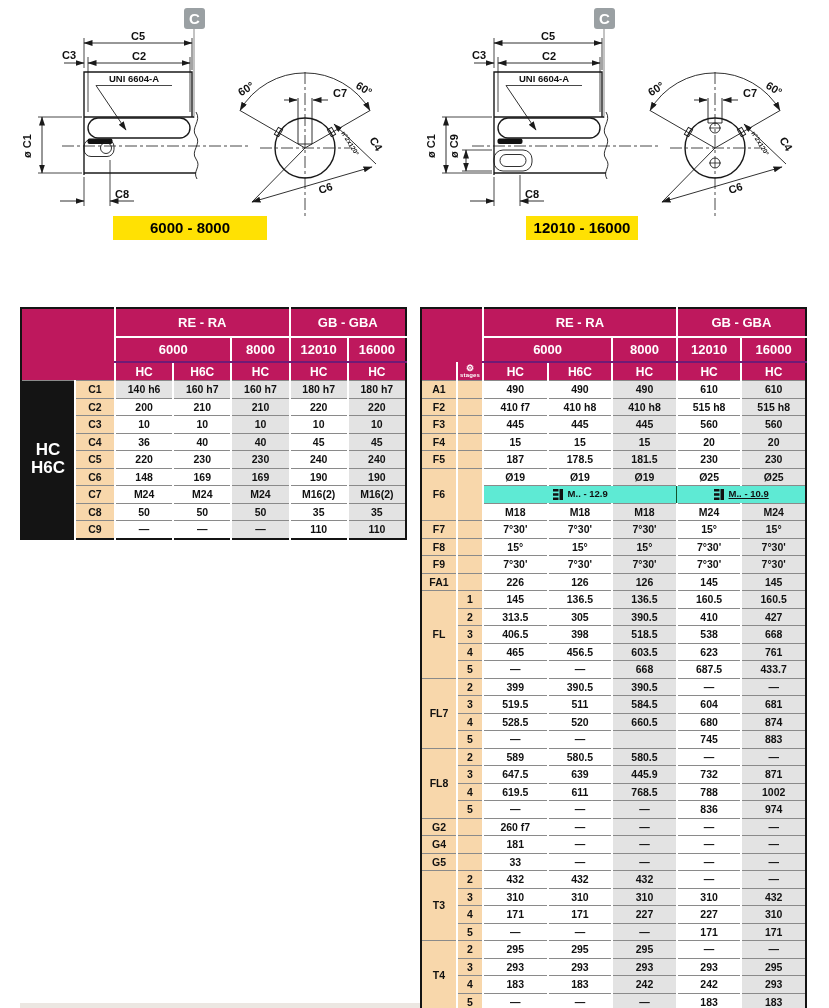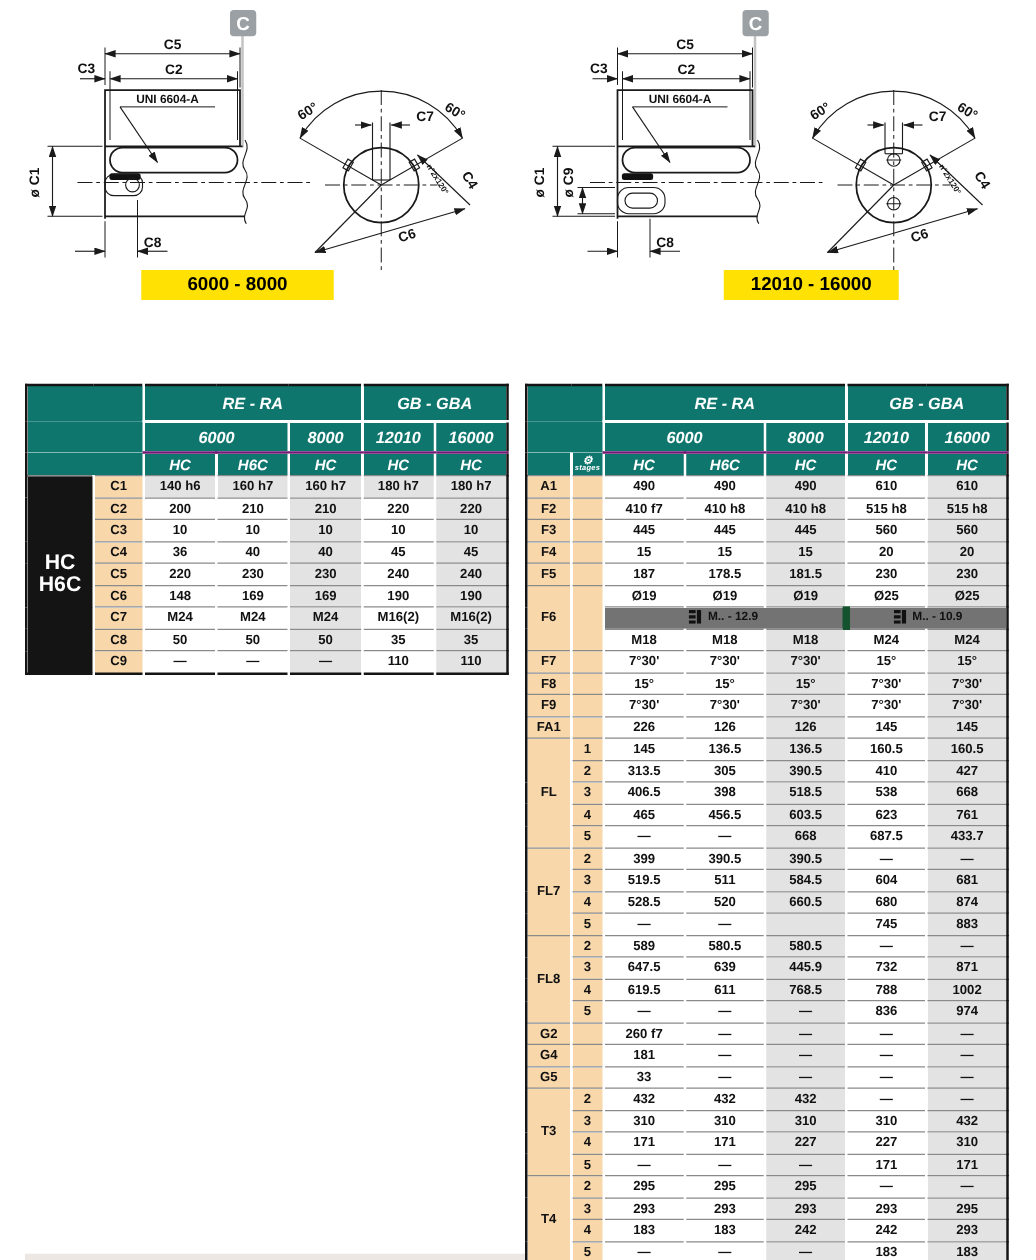--- a/index.html
+++ b/index.html
@@ -21,36 +21,36 @@
   .fillk{fill:#111;}
   .caption{position:absolute;background:#ffe103;color:#000;font-weight:bold;font-size:15px;
            text-align:center;line-height:24px;height:24px;}
   .bottom-strip{position:absolute;left:20px;top:1003px;width:400px;height:5px;
                 background:#dcd4ca;opacity:.55;}
   
   table.dtable{position:absolute;border-collapse:collapse;table-layout:fixed;width:385px;
                border:2px solid #141414;}
   .dtable th,.dtable td{padding:0;margin:0;text-align:center;font-weight:bold;
                white-space:nowrap;overflow:hidden;}
-  .dtable th{background:#0f766e;color:#fff;border-left:2px solid #fff;font-style:italic;}
+  .dtable th{background:#be185d;color:#fff;border-left:2px solid #fff;}
   .dtable th.void{border-left:none;border-bottom:none;}
   .dtable th.gh{font-size:13px;height:27px;border-bottom:2px solid #fff;}
   .dtable th.sz{font-size:13px;height:23px;border-bottom:2px solid #701a75;}
   .dtable th.tp{font-size:12px;height:17px;}
   .dtable th.stages-h{border-left:2px solid #fff;border-bottom:none;font-weight:bold;}
   .gear-ic{display:block;font-size:9px;line-height:8px;color:#fff;}
   .stages-t{display:block;font-size:6px;line-height:7px;color:#fff;letter-spacing:.2px;}
   .dtable td{font-size:10.5px;height:16.5px;line-height:16.5px;color:#111;
              border-top:1px solid #8a8a8a;border-left:2px solid #fff;background:#fff;}
   td.lblc,td.stg{background:#f8d7ab;}
   td.sh{background:#e3e3e3;}
   td.blockc{background:#141414;color:#fff;font-size:17px;line-height:1.1;border-left:none;}
   td.cfirst{border-left:none;}
-  td.boltc{background:#737373;font-size:9.5px;}
-  td.boltc.seg2{border-left:6px solid #14532d;}
+  td.boltc{background:#5eead4;font-size:9.5px;}
+  td.boltc.seg2{border-left:1px solid #14532d;text-decoration:underline;}
   td.boltc svg{vertical-align:middle;margin-right:5px;}
 </style>
 </head>
 <body>
 
 <svg class="drawing" style="left:0;top:0" width="415" height="255" viewBox="0 0 415 255">
   <defs>
     <marker id="arL" markerWidth="10" markerHeight="8" refX="8.5" refY="3" orient="auto-start-reverse" markerUnits="userSpaceOnUse">
       <path d="M0 0L9 3L0 6Z" fill="#1a1a1a"></path>
     </marker>
@@ -191,21 +191,21 @@
     <line class="dim" x1="334" y1="124" x2="376" y2="164" marker-start="url(#arR)"></line>
     <text class="dt" x="369" y="140" transform="rotate(58 369 140)">C4</text>
     <text class="dts" x="341" y="133" transform="rotate(58 341 133)">n°2x120°</text>
     <line class="lnt" x1="305" y1="148" x2="252" y2="202"></line>
     <line class="dim" x1="252" y1="202" x2="372" y2="167" marker-start="url(#arR)" marker-end="url(#arR)"></line>
     <text class="dt" x="320" y="194" transform="rotate(-18 320 194)">C6</text>
   </g>
 </svg>
 
 <div class="caption" style="left:113px;top:216px;width:154px">6000 - 8000</div>
-<div class="caption" style="left:579px;top:216px;width:140px">12010 - 16000</div>
+<div class="caption" style="left:526px;top:216px;width:112px">12010 - 16000</div>
 
 <table class="dtable" style="left:20px;top:307px">
   <colgroup>
       <col style="width:54px">
       <col style="width:40px">
     <col style="width:58.2px">
       <col style="width:58.2px">
       <col style="width:58.2px">
     <col style="width:58.2px">
       <col style="width:58.2px">

